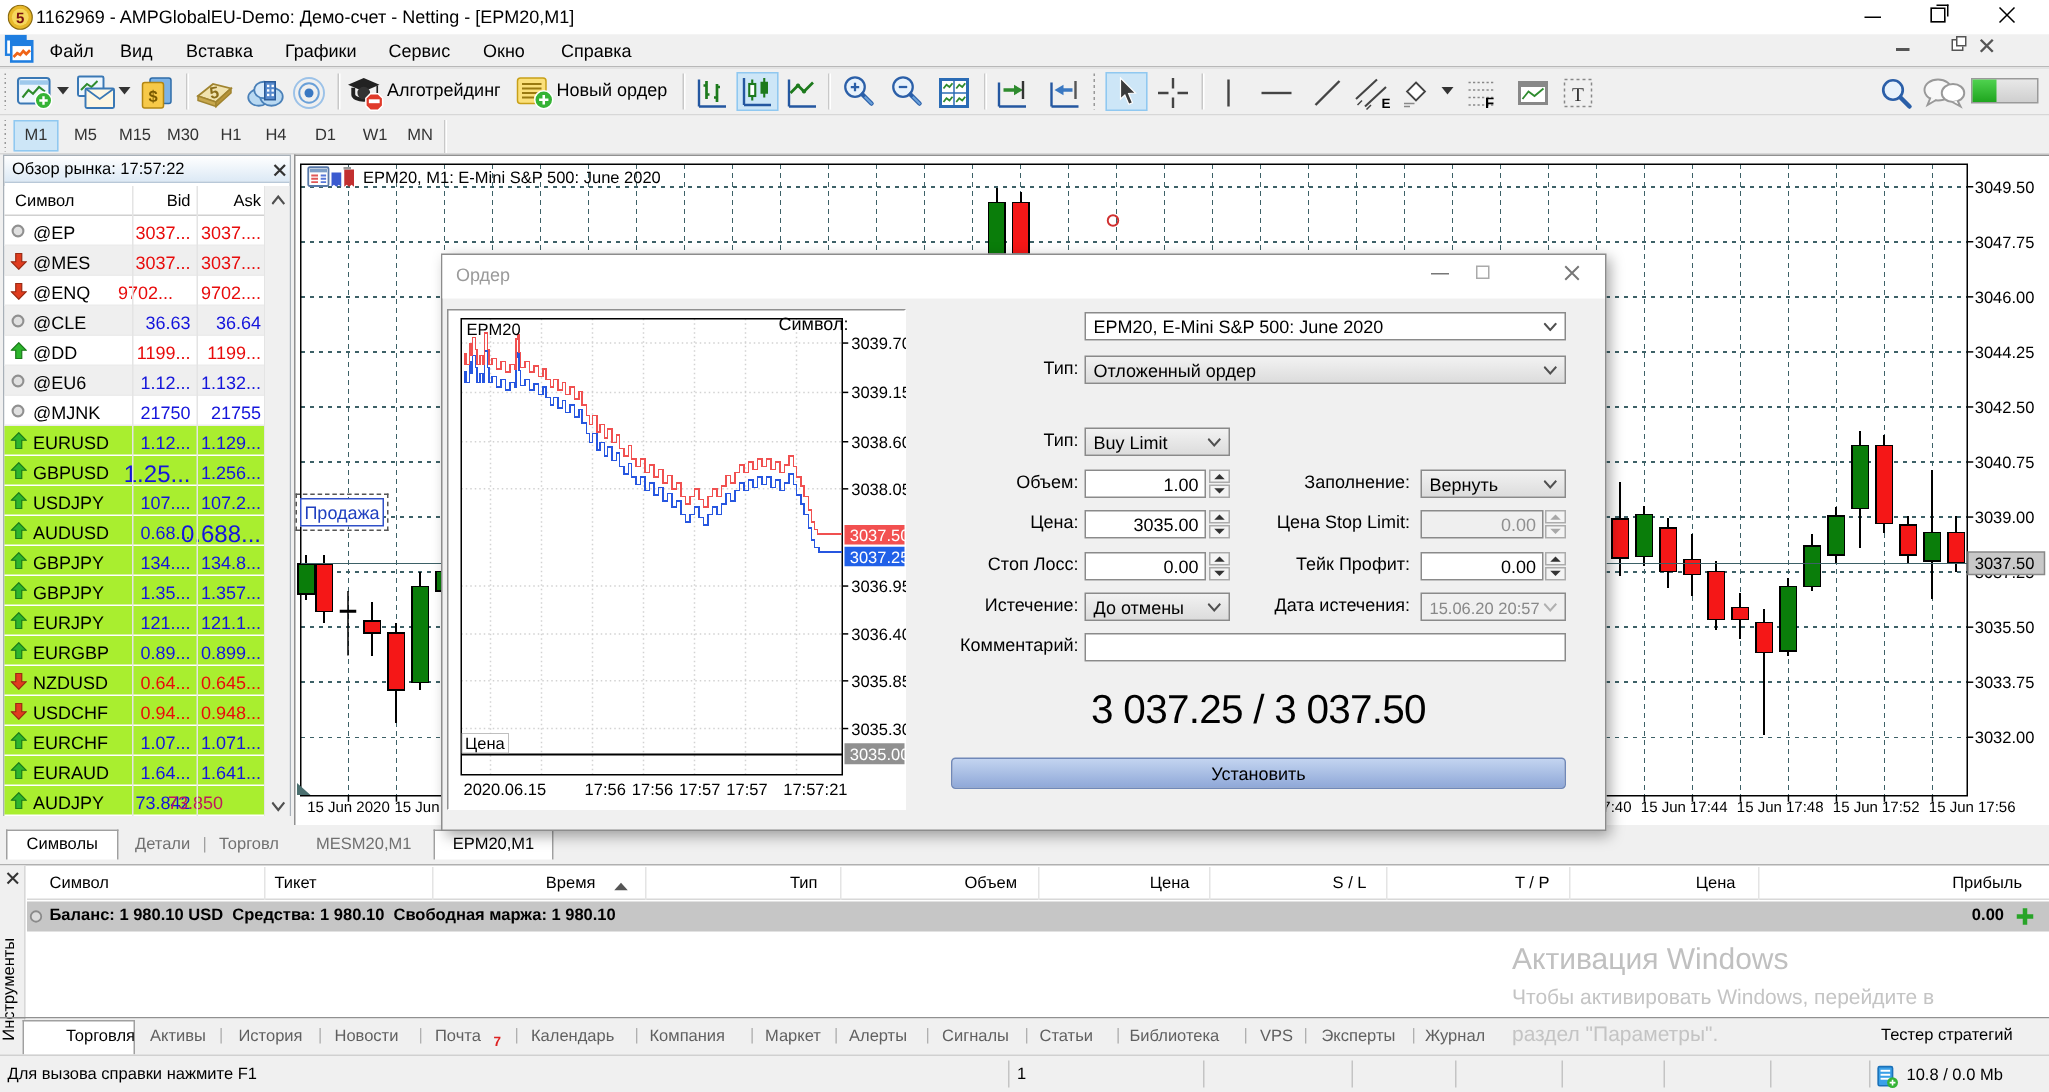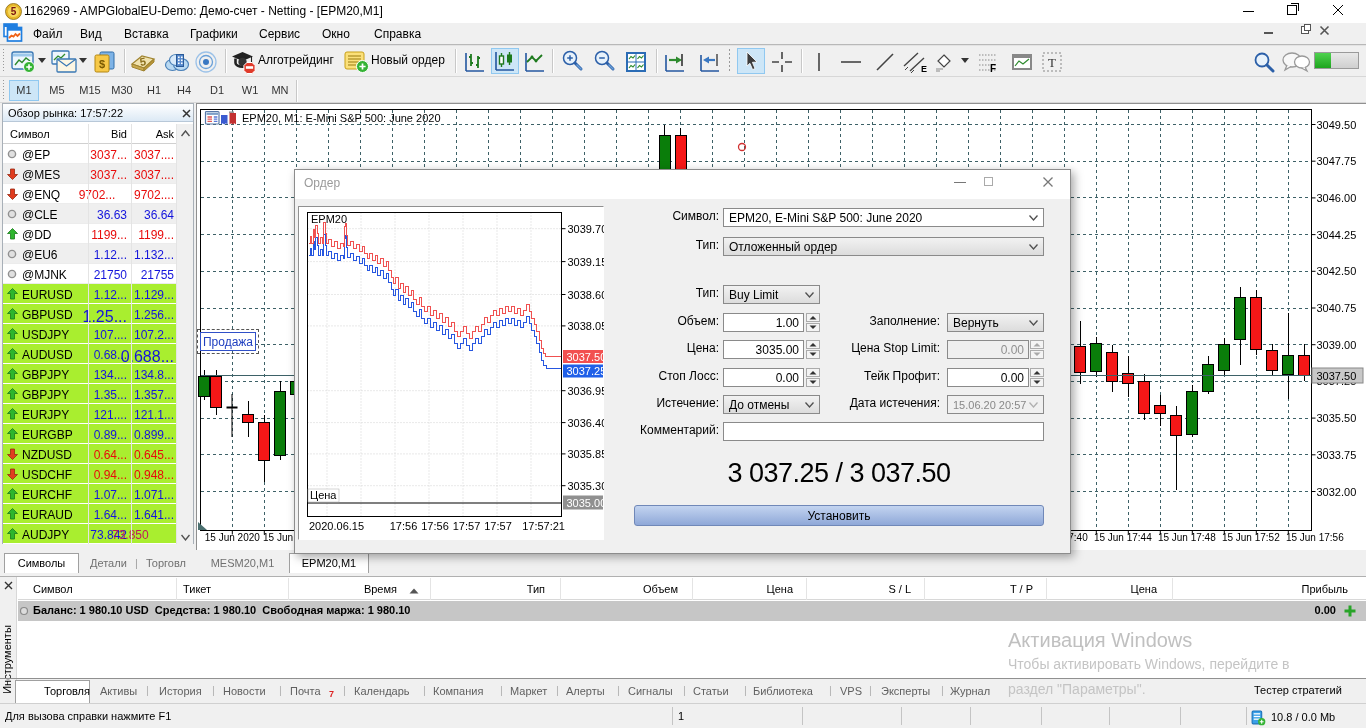--- a/index.html
+++ b/index.html
@@ -635,21 +635,21 @@
     <text x="13" y="17" font-size="11" fill="#000" font-family="Liberation Sans">EPM20</text>
     <rect x="10" y="283" width="31" height="13" fill="#fff" stroke="#aaa" stroke-width="0.5"></rect>
     <text x="12" y="293" font-size="11" fill="#000" font-family="Liberation Sans">Цена</text>
     <text x="11" y="324" font-size="11" fill="#000" font-family="Liberation Sans">2020.06.15</text>
     <text x="105.5" y="324" font-size="11" fill="#000" text-anchor="middle" font-family="Liberation Sans">17:56</text>
     <text x="137" y="324" font-size="11" fill="#000" text-anchor="middle" font-family="Liberation Sans">17:56</text>
     <text x="168.5" y="324" font-size="11" fill="#000" text-anchor="middle" font-family="Liberation Sans">17:57</text>
     <text x="200" y="324" font-size="11" fill="#000" text-anchor="middle" font-family="Liberation Sans">17:57</text>
     <text x="267" y="324" font-size="11" fill="#000" text-anchor="end" font-family="Liberation Sans">17:57:21</text>
   </svg>
-<div class="abs" style="left:519px;top:209px;width:200px;font-size:12px;color:#000;text-align:right">Символ:</div>
+<div class="abs" style="left:519px;top:209px;width:200px;font-size:12px;color:#000;">Символ:</div>
 <div class="abs" style="left:723px;top:208px;width:321px;height:19px;background:#fff;border:1px solid #8a8a8a"></div>
 <div class="abs" style="left:729px;top:211px;font-size:12px;color:#000;white-space:nowrap">EPM20, E-Mini S&amp;P 500: June 2020</div>
 <svg class="abs" style="left:1029px;top:215px" width="9" height="6">
     <path d="M0.5 0.5 L4.5 5 L8.5 0.5" fill="none" stroke="#505050" stroke-width="1.3"></path>
   </svg>
 <div class="abs" style="left:519px;top:238px;width:200px;font-size:12px;color:#000;text-align:right">Тип:</div>
 <div class="abs" style="left:723px;top:237px;width:321px;height:19px;background:linear-gradient(#f2f2f2,#dcdcdc);border:1px solid #8a8a8a"></div>
 <div class="abs" style="left:729px;top:240px;font-size:12px;color:#000;white-space:nowrap">Отложенный ордер</div>
 <svg class="abs" style="left:1029px;top:244px" width="9" height="6">
     <path d="M0.5 0.5 L4.5 5 L8.5 0.5" fill="none" stroke="#505050" stroke-width="1.3"></path>

